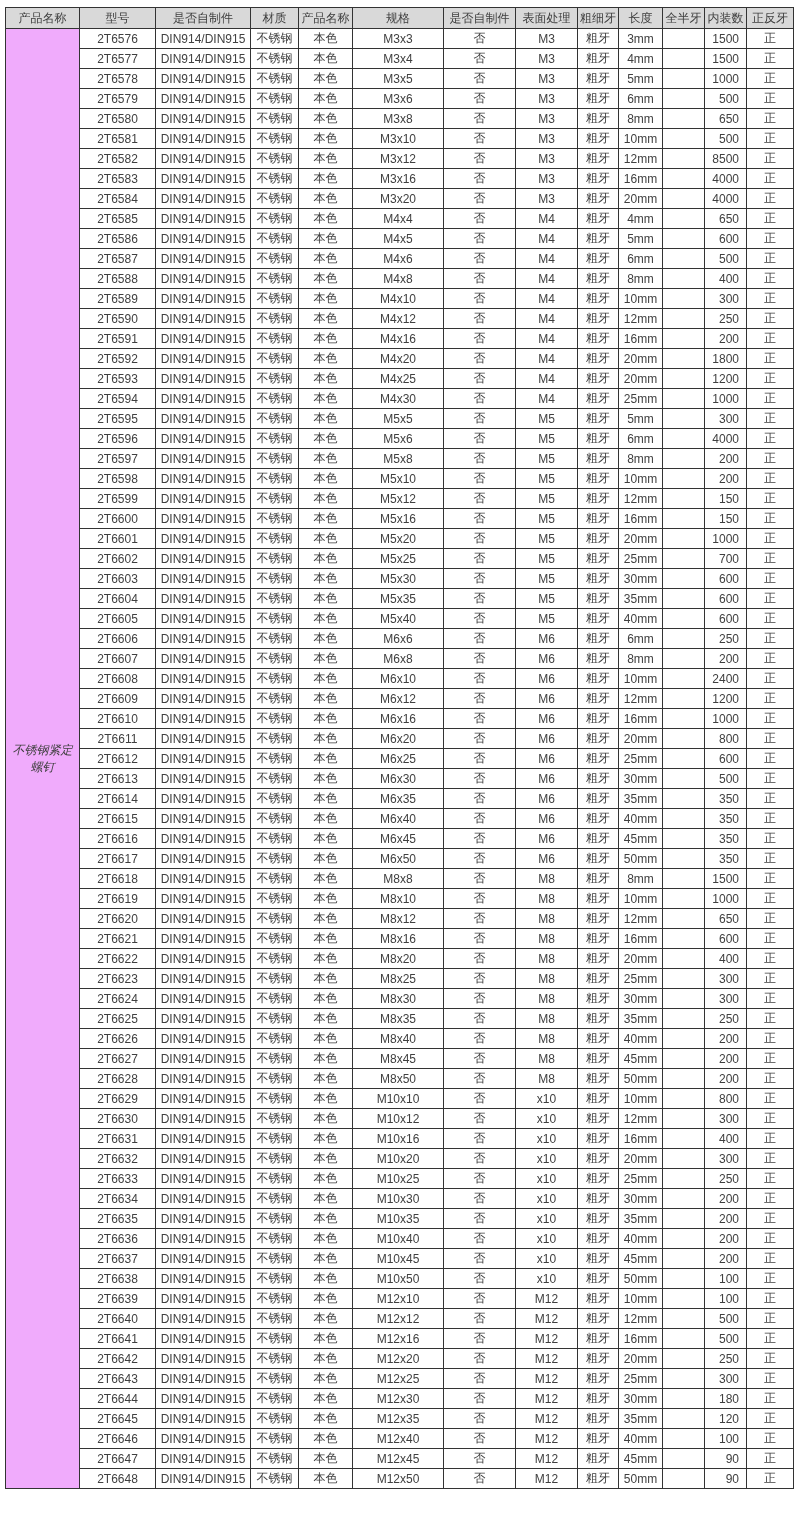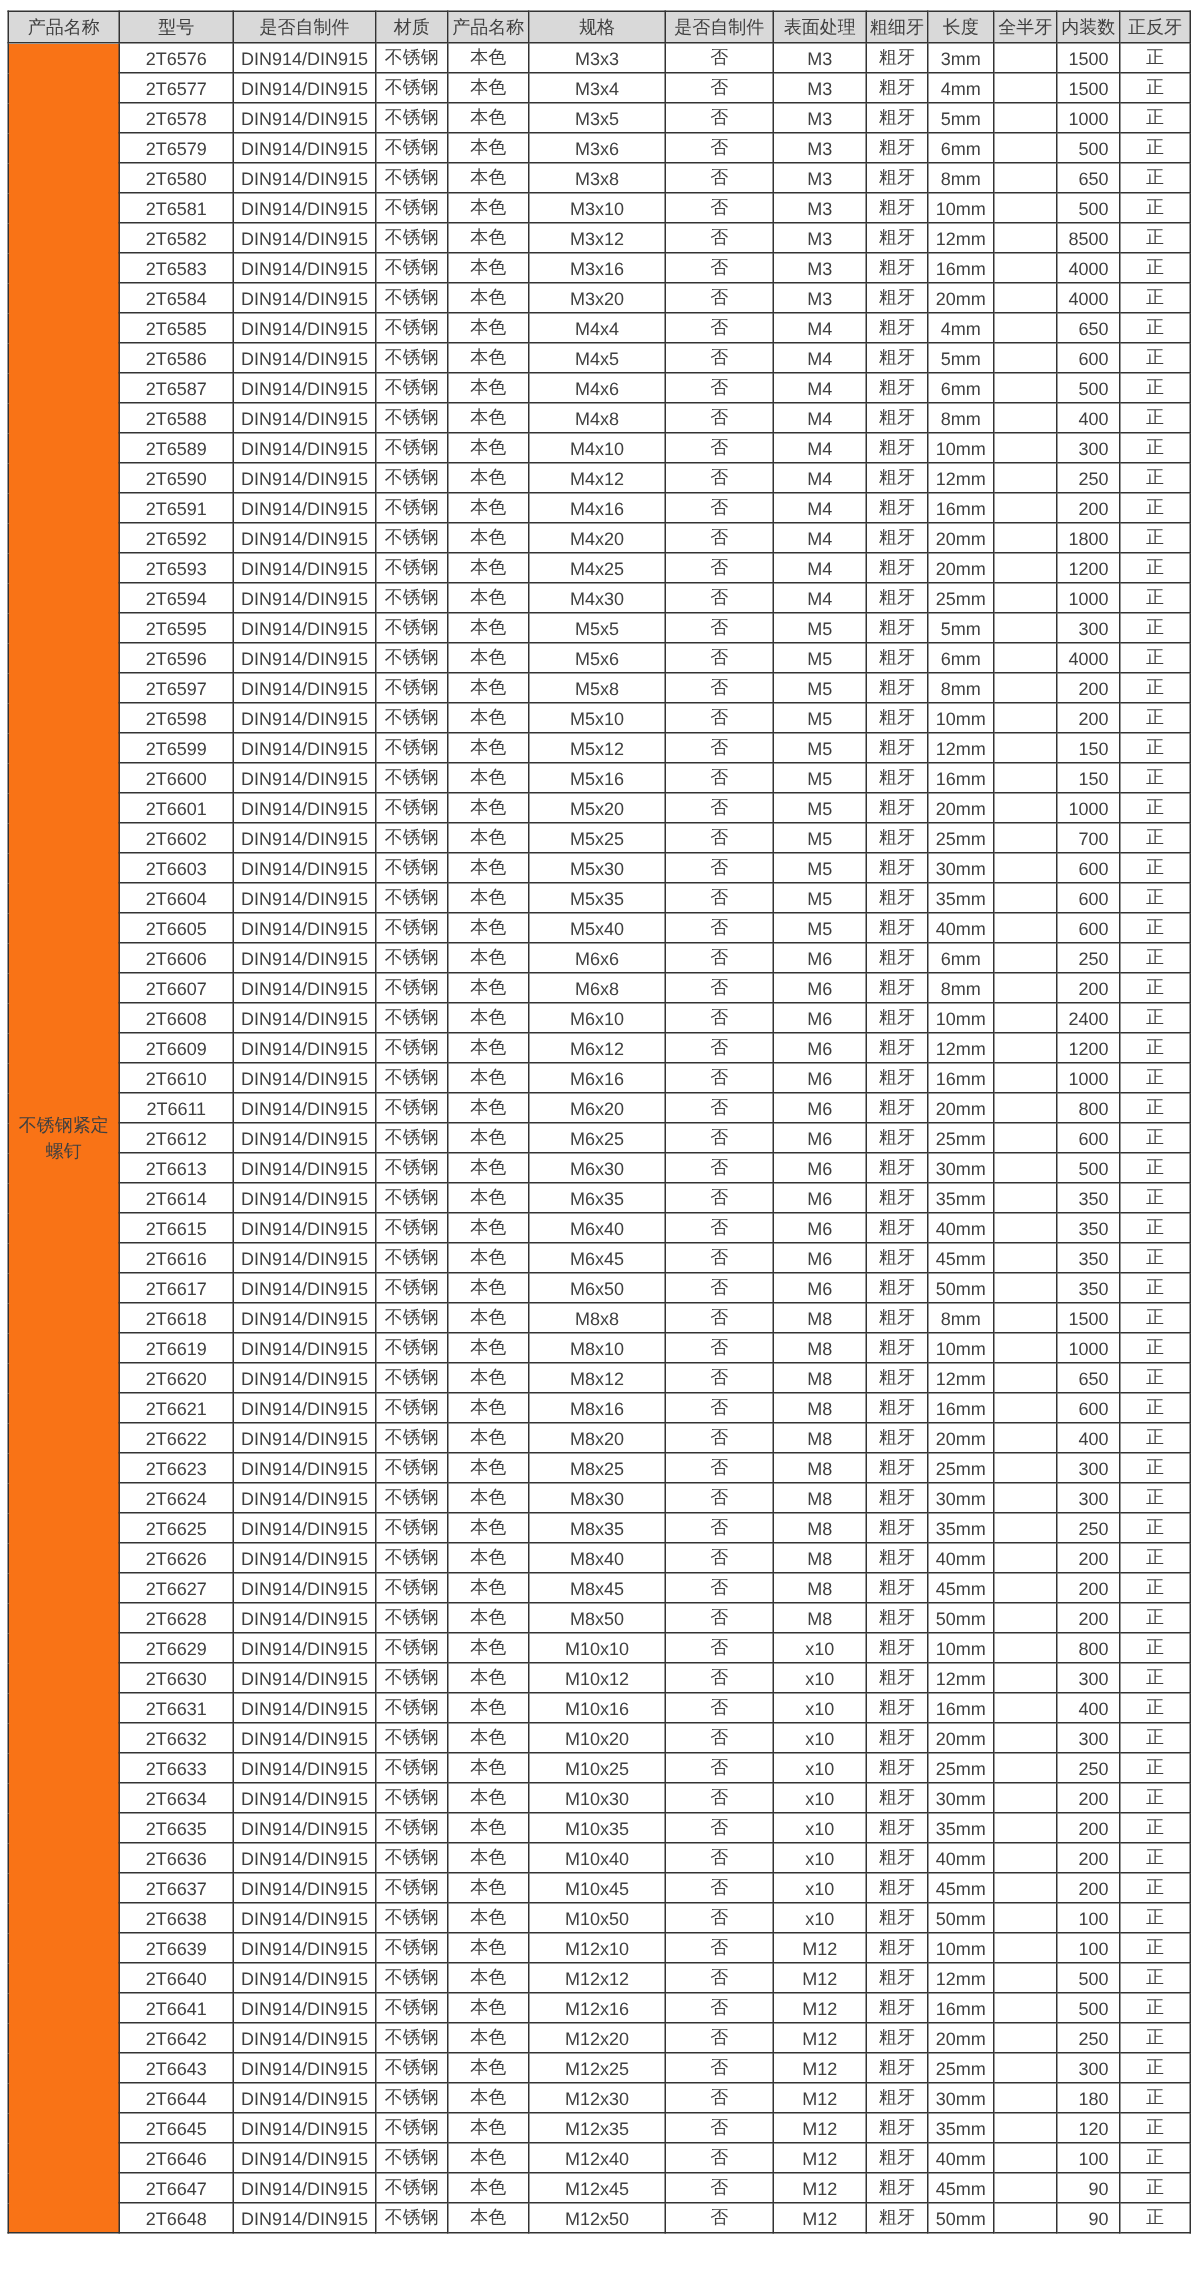--- a/index.html
+++ b/index.html
@@ -24,21 +24,22 @@
   thead th {
     background:#d9d9d9;
     height:20px;
     font-weight:normal;
   }
   tbody td { height:19px; background:#ffffff; }
   td.c-product_name {
     white-space:normal;
     line-height:17px;
     padding:0 6px;
-    background:#f97316;
+    background:#f0abfc;
+    font-style:italic;
   }
   td.c-qty { text-align:right; padding-right:7px; }
 </style>
 </head>
 <body>
 
 <div class="sheet">
   <table>
     <colgroup>
         <col style="width: 74px;">

